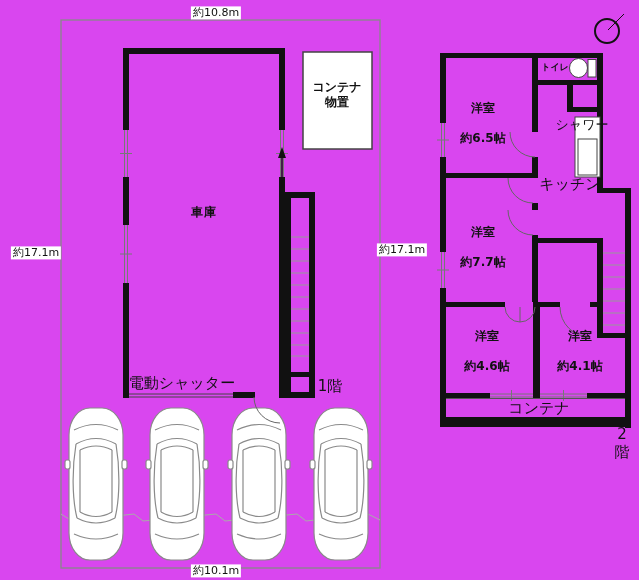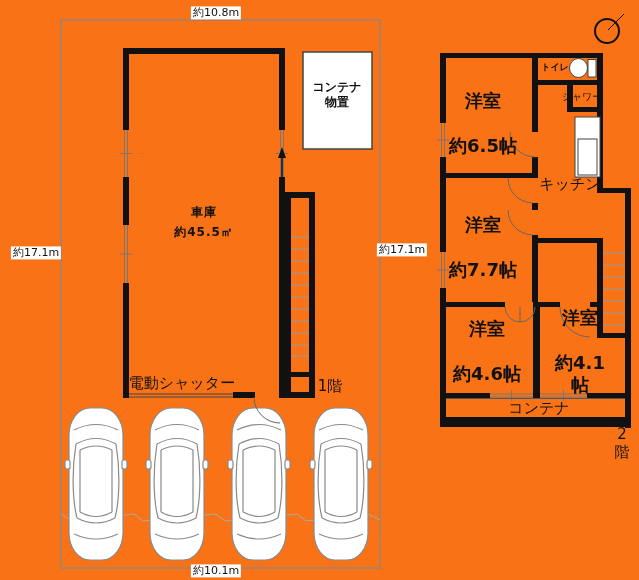--- a/index.html
+++ b/index.html
@@ -1,29 +1,29 @@
 <!DOCTYPE html>
 <html><head>
 <meta charset="utf-8">
 <style>
   html,body{margin:0;padding:0;background:#fff;}
-  #plan{position:relative;width:639px;height:580px;background:#f97316;overflow:hidden;
+  #plan{position:relative;width:639px;height:580px;background:#d946ef;overflow:hidden;
         font-family:"DejaVu Sans","Liberation Sans",sans-serif;color:#111;}
   #linework{position:absolute;left:0;top:0;}
   .lbl{position:absolute;transform:translate(-50%,-50%);white-space:pre-line;
        text-align:center;color:#111;line-height:1.2;}
   .lbl-dim{font-size:11px;background:#fff;padding:0 2px;}
   .lbl-big{font-size:12px;font-weight:bold;letter-spacing:1px;}
-  .lbl-room{font-size:18px;font-weight:bold;line-height:1.25;}
+  .lbl-room{font-size:12px;font-weight:bold;line-height:1.25;}
   .lbl-room .ln{display:block;}
   .lbl-box{font-size:12px;font-weight:bold;line-height:1.25;}
   .lbl-sm{font-size:15px;}
   .lbl-10{font-size:15px;}
   .lbl-9{font-size:9px;font-weight:bold;}
-  .lbl-7{font-size:10px;}
+  .lbl-7{font-size:13px;margin-top:28px;}
 </style>
 </head>
 <body>
 
 <div id="plan">
 
 <svg id="linework" width="639" height="580" viewBox="0 0 639 580">
   <defs>
     <g id="car" stroke="#8a8a8a" stroke-width="1.2" fill="#fff">
       <rect x="4" y="4" width="54" height="152" rx="21" ry="27"></rect>
@@ -188,21 +188,20 @@
     <line x1="608" y1="30" x2="624" y2="14" stroke="#111" stroke-width="1"></line>
   </g>
 </svg>
 
   <div class="lbl lbl-dim" style="left:216px;top:13px">約10.8m</div>
   <div class="lbl lbl-dim" style="left:36px;top:253px">約17.1m</div>
   <div class="lbl lbl-dim" style="left:402px;top:250px">約17.1m</div>
   <div class="lbl lbl-dim" style="left:216px;top:571px">約10.1m</div>
 
   <div class="lbl lbl-big" style="left:204px;top:212px">車庫</div>
-  <div class="lbl lbl-big" style="left:204px;top:232px">約45.5㎡</div>
   <div class="lbl lbl-box" style="left:337px;top:95px">コンテナ
 物置</div>
   <div class="lbl lbl-sm" style="left:182px;top:383px">電動シャッター</div>
   <div class="lbl lbl-sm" style="left:330px;top:386px">1階</div>
 
   <div class="lbl lbl-room" style="left:483px;top:123px">
     <span class="ln">洋室</span>
     <span class="ln">約6.5帖</span>
   </div>
   <div class="lbl lbl-room" style="left:483px;top:247px">

